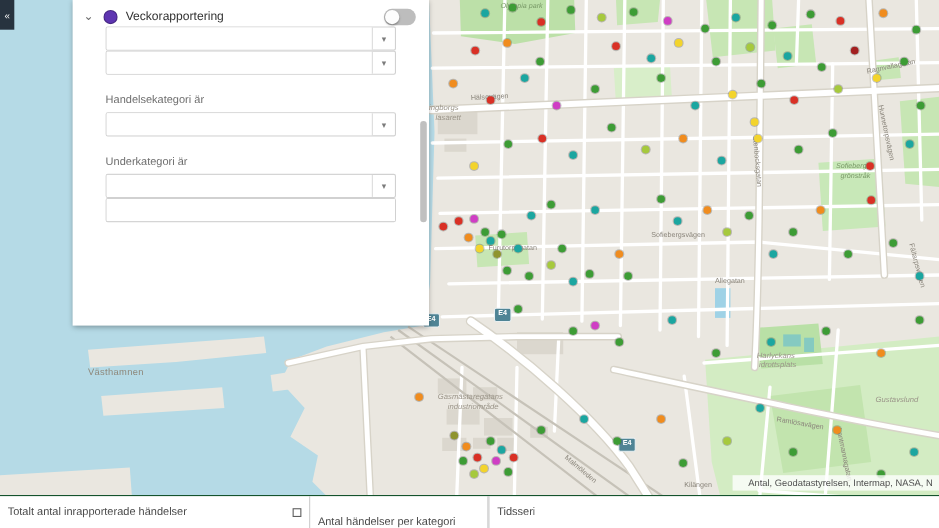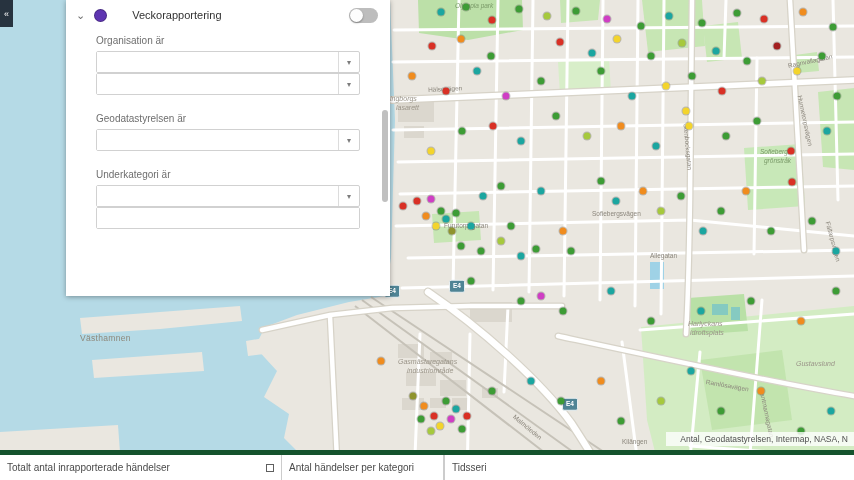--- a/index.html
+++ b/index.html
@@ -16,40 +16,40 @@
   .map-label.big{font-size:8.5px;color:#8e887b;letter-spacing:.3px;}
   .map-label.street{color:#8b867c;}
   .shield{position:absolute;transform:translate(-50%,-50%);background:#4f8495;color:#fff;font-size:6.5px;font-weight:700;line-height:1;padding:2px 3px;border-radius:2px;border:1px solid #e9eff1;}
 
   .attribution{position:absolute;right:0;bottom:34px;background:rgba(255,255,255,.78);font-size:8.5px;color:#4f4f4f;padding:2px 6px 2px 14px;z-index:6;}
 
   .panel{position:absolute;left:66px;top:0;width:324px;height:296px;background:#fff;box-shadow:0 1px 5px rgba(0,0,0,.35);z-index:10;overflow:hidden;}
   .panel-header{display:flex;align-items:center;padding:6px 12px 0 10px;height:24px;}
   .collapse-icon{color:#6e6e6e;font-size:11px;line-height:1;cursor:pointer;}
   .legend-dot{width:13px;height:13px;border-radius:50%;margin-left:9px;border:1px solid rgba(0,0,0,.25);background:#5e35b1;}
-  .panel-title{margin-left:25px;font-size:11px;color:#323232;}
+  .panel-title{margin-left:7px;font-size:11px;color:#323232;}
   .toggle{margin-left:auto;width:29px;height:15px;border-radius:8px;background:#bdbdbd;position:relative;cursor:pointer;}
   .toggle .knob{position:absolute;top:1px;left:1px;width:13px;height:13px;border-radius:50%;background:#fdfdfd;box-shadow:0 1px 2px rgba(0,0,0,.35);}
   .fields{padding-left:30px;}
   .field-label{font-size:10px;color:#6e6e6e;margin-top:18px;margin-bottom:5px;}
   .field:first-child .field-label{margin-top:11px;}
   .sel{display:flex;width:264px;height:22px;border:1px solid #d1d1d1;border-radius:2px;background:#fff;}
   .sel input{flex:1;border:0;outline:none;font-size:10px;padding:0 6px;font-family:inherit;min-width:0;}
   .caret-btn{width:21px;border-left:1px solid #dcdcdc;display:flex;align-items:center;justify-content:center;color:#7c7c7c;font-size:8px;cursor:pointer;}
   .scroll-thumb{position:absolute;right:2px;top:110px;width:6px;height:92px;border-radius:3px;background:#c0c0c0;}
 
   .corner-icon{position:absolute;left:0;top:0;width:13px;height:27px;background:#27333f;color:#fff;font-size:9px;display:flex;align-items:center;justify-content:center;z-index:11;}
 
-  .bottom-bar{position:absolute;left:0;bottom:0;width:854px;height:30px;background:#fff;border-top:5px solid #14532d;display:flex;align-items:stretch;z-index:10;}
+  .bottom-bar{position:absolute;left:0;bottom:0;width:854px;height:30px;background:#fff;border-top:1px solid #14532d;display:flex;align-items:stretch;z-index:10;}
   .bb-sec{display:flex;align-items:center;padding:0 7px;font-size:10px;color:#4a4a4a;white-space:nowrap;overflow:hidden;}
   .bb-sec.muted .lbl{color:#b5b5b5;}
   .bb-div{width:1px;background:#cccccc;}
   .expand-icon{flex:0 0 auto;width:8px;height:8px;border:1px solid #5f5f5f;margin-left:auto;}
   .bb-sec.s1{width:281px;}
-  .bb-sec.s2{width:161px;}
+  .bb-sec.s2{width:161px;align-items:flex-end;}
   .bb-sec.s3{flex:1;}
   .bb-sec.s4{width:41px;}
 </style>
 </head>
 <body>
 
 <div id="map">
   <svg width="854" height="480" viewBox="0 0 854 480">
 
     <rect x="0" y="0" width="854" height="480" fill="#b5dae6"></rect>
@@ -309,34 +309,33 @@
   <div class="panel-header">
     <span class="collapse-icon">⌄</span>
     <span class="legend-dot" style="background: rgb(94, 53, 177);"></span>
     <span class="panel-title">Veckorapportering</span>
     <span class="toggle">
         <span class="knob"></span>
       </span>
   </div>
   <div class="fields">
     <div class="field">
-      <div class="field-label">Organisation är</div>
       <div class="sel">
         <input value="" style="">
         <span class="caret-btn">▾</span>
       </div>
     </div>
     <div class="field">
       <div class="sel">
         <input value="" style="">
         <span class="caret-btn">▾</span>
       </div>
     </div>
     <div class="field">
-      <div class="field-label">Geodatastyrelsen är</div>
+      <div class="field-label">Handelsekategori är</div>
       <div class="sel">
         <input value="" style="">
         <span class="caret-btn">▾</span>
       </div>
     </div>
     <div class="field">
       <div class="field-label">Underkategori är</div>
       <div class="sel">
         <input value="" style="">
         <span class="caret-btn">▾</span>

